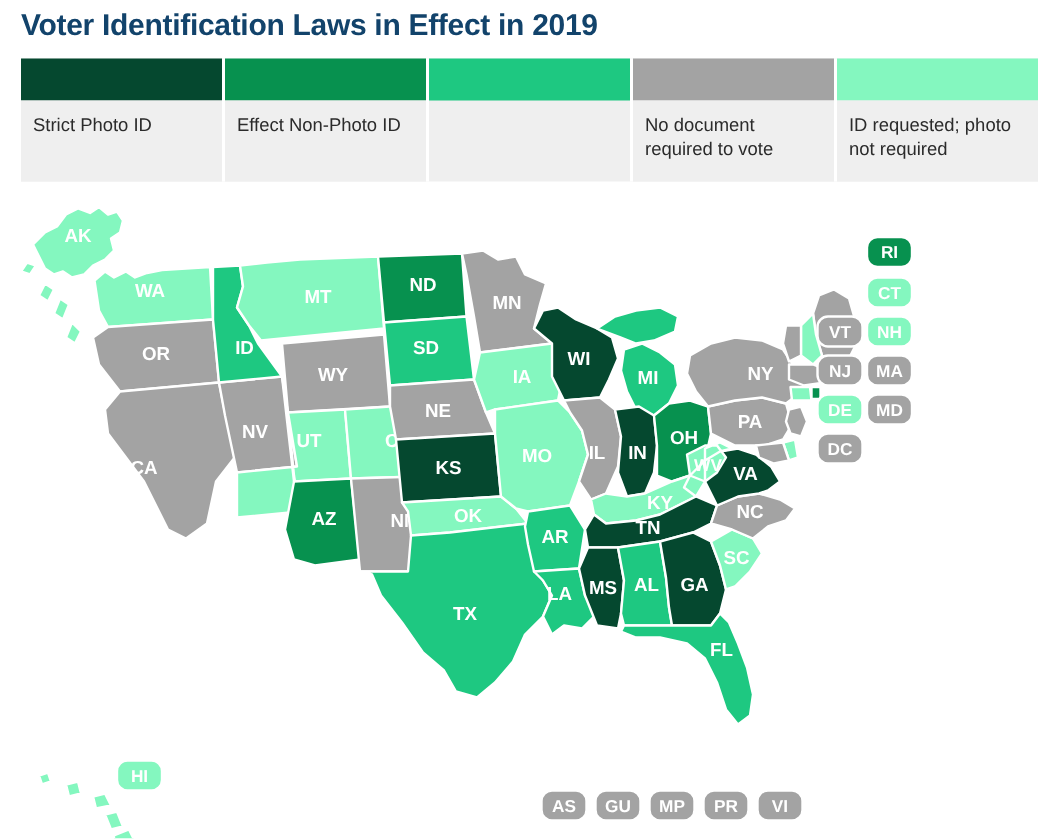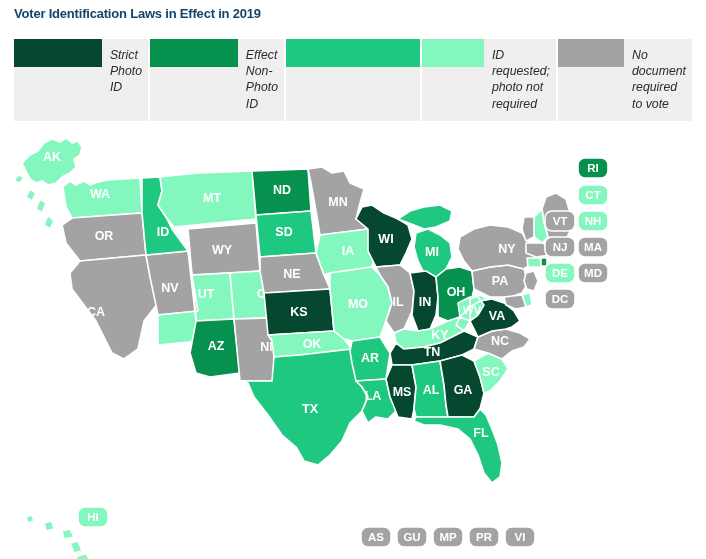--- a/index.html
+++ b/index.html
@@ -8,42 +8,41 @@
     width: 706px; height: 559px;
     background: #ffffff;
     font-family: "Liberation Sans", sans-serif;
     overflow: hidden;
   }
   #root { position: relative; width: 706px; height: 559px; background:#fff; }
 
   #title {
     position: absolute;
     left: 14px; top: 6px;
-    font-size: 13px;
+    font-size: 20px;
     font-weight: bold;
     color: #12436b;
     letter-spacing: -0.2px;
     white-space: nowrap;
   }
 
   
   #legend {
     position: absolute;
     left: 14px; top: 39px;
     width: 678px; height: 82px;
     display: flex;
     background: #efefef;
   }
   .legend-cell {
     flex: 1 1 0;
     position: relative;
     border-right: 2px solid #ffffff;
     display: flex;
-    flex-direction: row;
-    font-style: italic;
+    flex-direction: column;
   }
   .legend-cell:last-child { border-right: none; }
   .legend-swatch { height: 28px; width: 100%; }
   .legend-label {
     flex: 1;
     font-size: 12.3px;
     color: #2b2b2b;
     padding: 8px 6px 0 8px;
     line-height: 1.32;
     background: #efefef;
@@ -85,26 +84,26 @@
       <div class="legend-label">Strict Photo ID</div>
     </div>
     <div class="legend-cell">
       <div class="legend-swatch" style="background: rgb(7, 145, 79);"></div>
       <div class="legend-label">Effect Non-Photo ID</div>
     </div>
     <div class="legend-cell">
       <div class="legend-swatch" style="background: rgb(30, 200, 129);"></div>
     </div>
     <div class="legend-cell">
+      <div class="legend-swatch" style="background: rgb(163, 163, 163);"></div>
+      <div class="legend-label">No document required to vote</div>
+    </div>
+    <div class="legend-cell">
       <div class="legend-swatch" style="background: rgb(132, 247, 191);"></div>
       <div class="legend-label">ID requested; photo not required</div>
-    </div>
-    <div class="legend-cell">
-      <div class="legend-swatch" style="background: rgb(163, 163, 163);"></div>
-      <div class="legend-label">No document required to vote</div>
     </div>
   </div>
 
   <div id="map-wrap">
     <svg id="usmap" viewBox="0 0 706 434" xmlns="http://www.w3.org/2000/svg">
 
       <g>
         <path class="st" d="M22,38 L30,30 L38,26 L44,18 L52,14 L60,17 L66,13 L72,18 L78,16 L82,22 L80,30 L74,34 L76,42 L70,48 L62,52 L56,58 L48,60 L42,56 L36,58 L30,54 L26,46 Z
                  M18,50 L24,52 L20,58 L14,56 Z
                  M30,64 L36,68 L32,76 L26,72 Z

